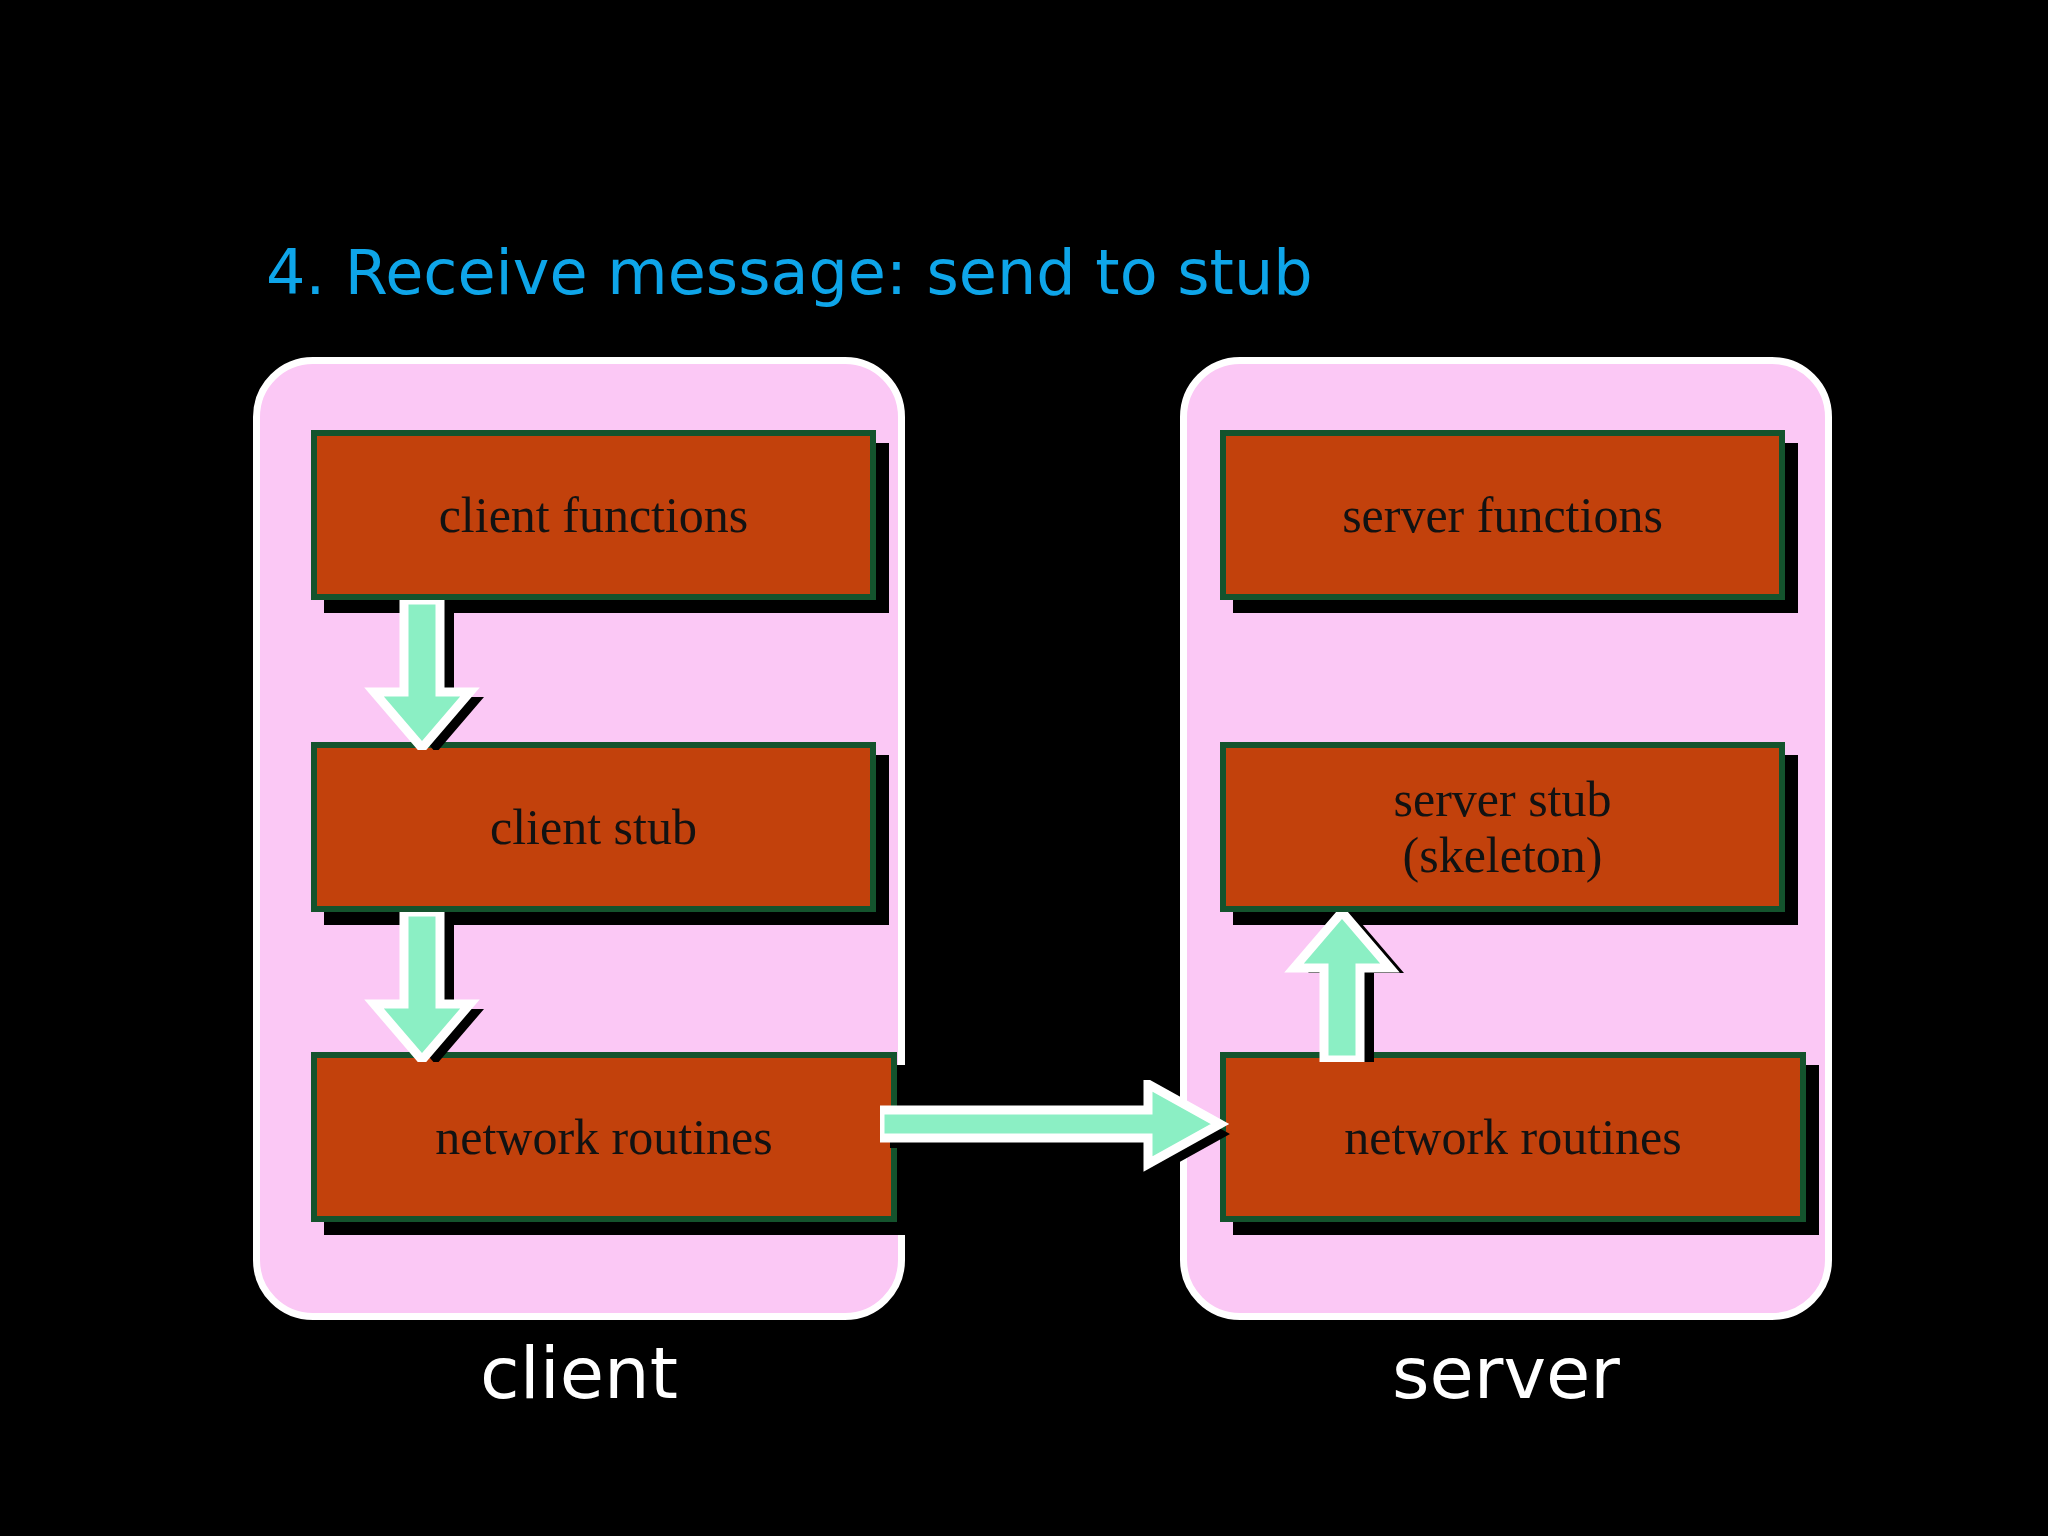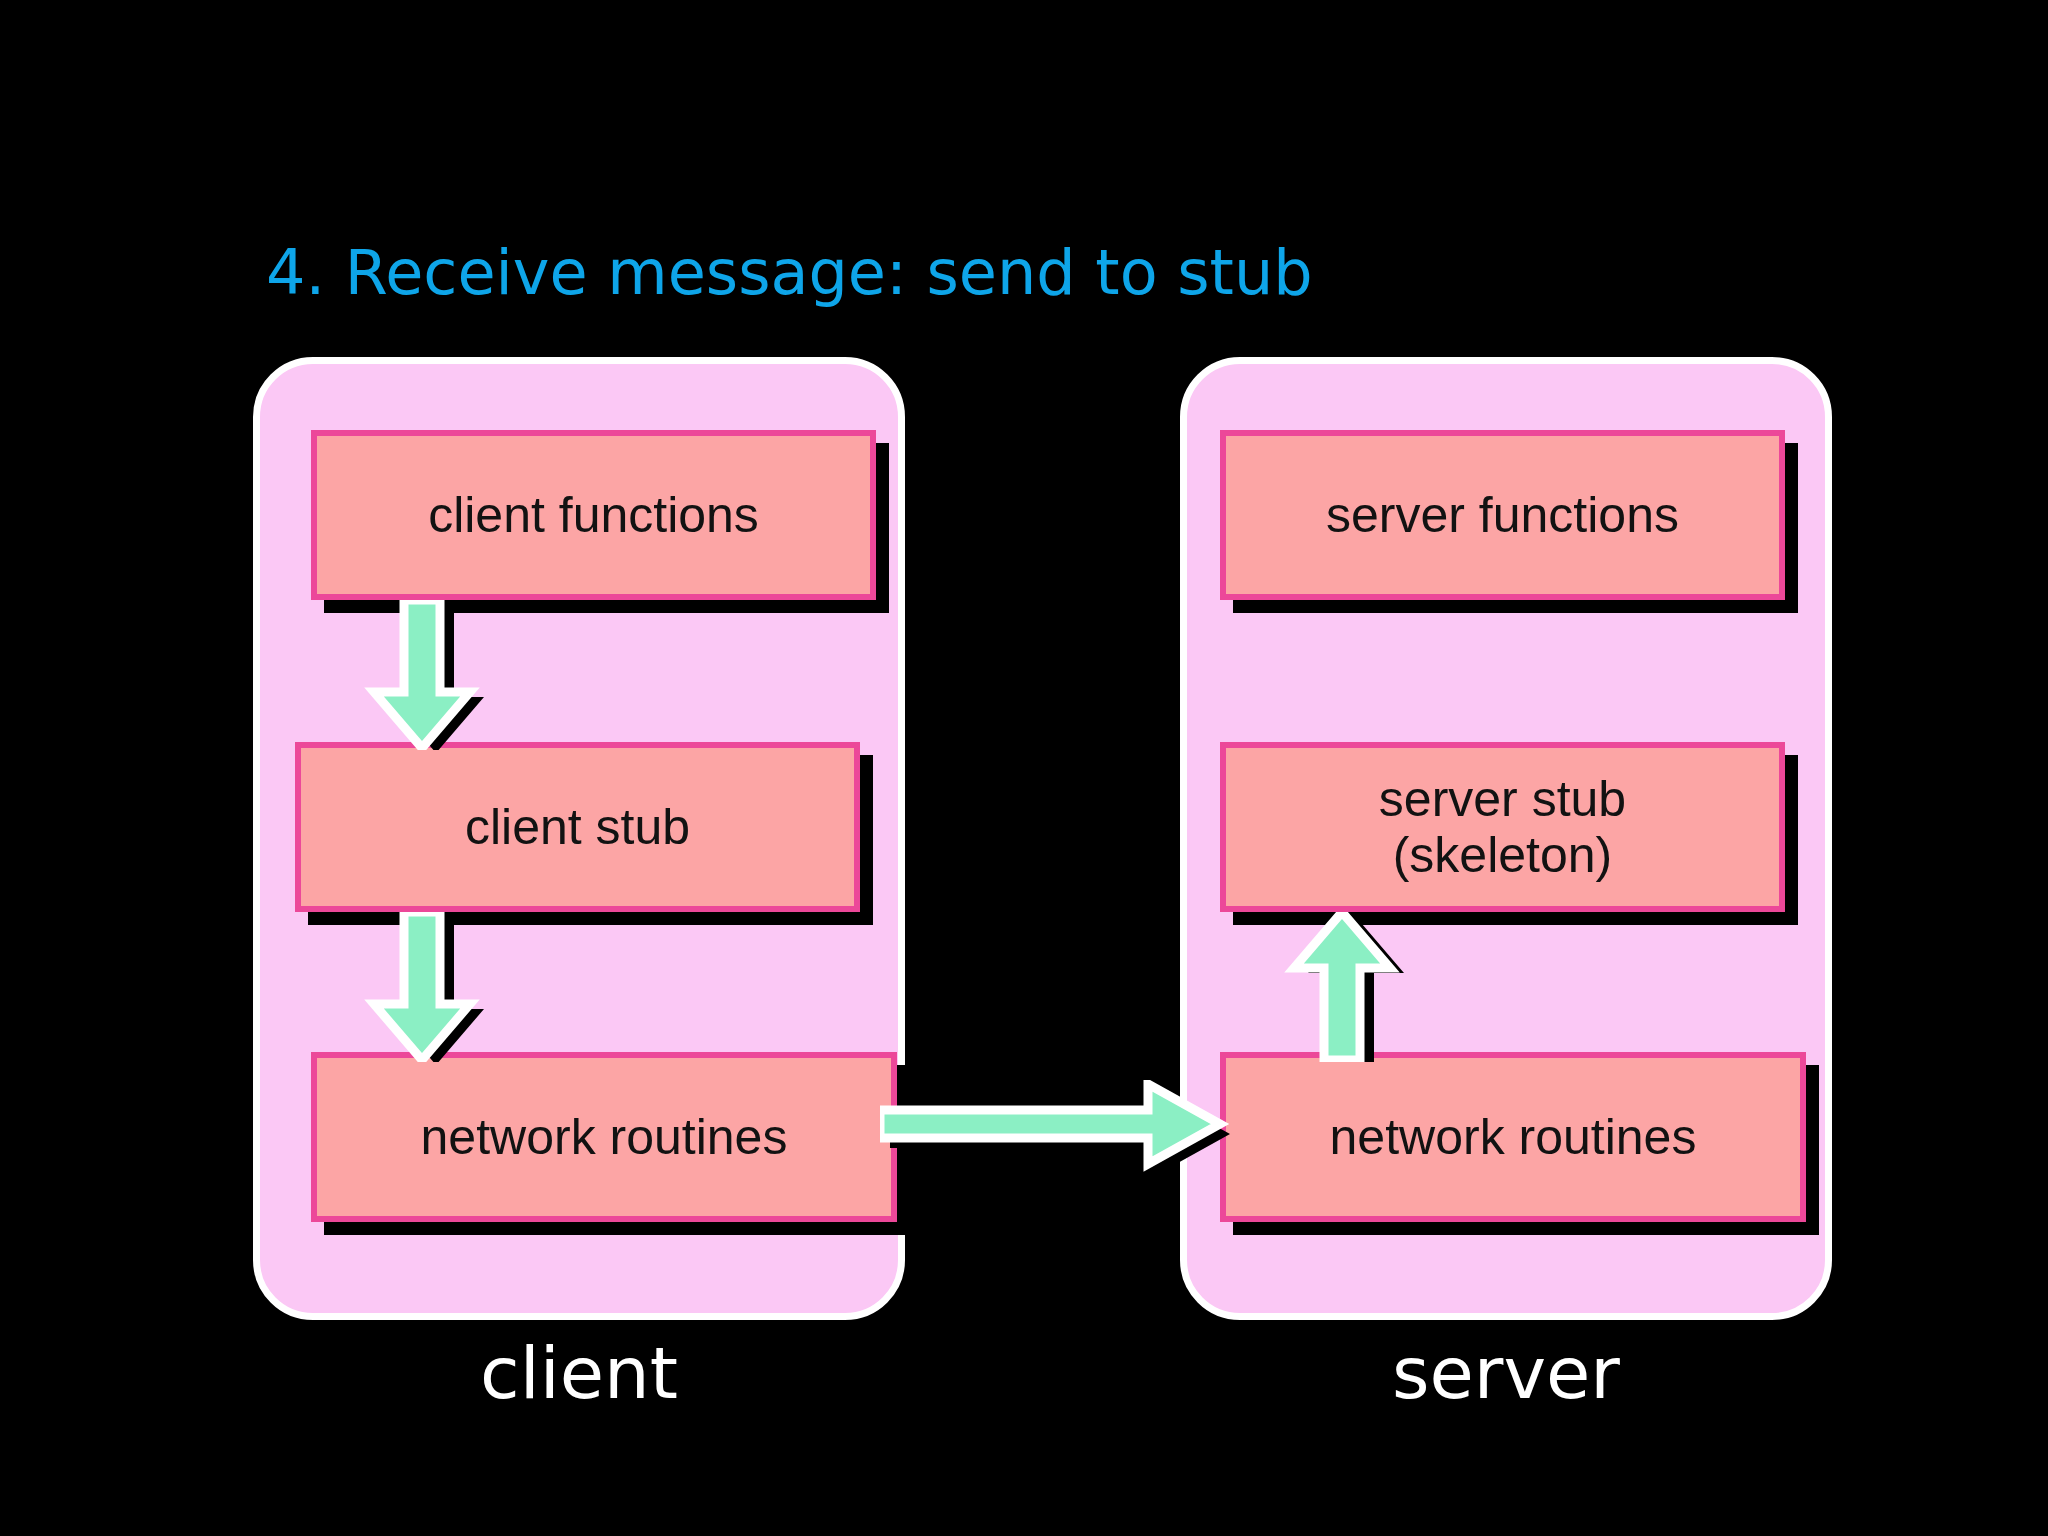--- a/index.html
+++ b/index.html
@@ -48,38 +48,38 @@
     border: 7px solid #FFFFFF;
     border-radius: 60px;
     box-sizing: border-box;
   }
   #panel-client { left: 253px; top: 357px; width: 652px; height: 963px; }
   #panel-server { left: 1180px; top: 357px; width: 652px; height: 963px; }
 
   
   .ybox {
     position: absolute;
-    background: #fca5a5;
-    border: 6px solid #ec4899;
+    background: #c2410c;
+    border: 6px solid #14532d;
     box-sizing: border-box;
     box-shadow: 13px 13px 0 0 #000000;
     display: flex;
     align-items: center;
     justify-content: center;
     text-align: center;
     color: #121212;
-    font-family: Liberation Sans, sans-serif;
+    font-family: Liberation Serif, serif;
     font-size: 50px;
     line-height: 1.12;
     white-space: pre-line;
   }
 
   
   #box-client-functions { left: 311px; top: 430px;  width: 565px; height: 170px; }
-  #box-client-stub      { left: 295px; top: 742px;  width: 565px; height: 170px; }
+  #box-client-stub      { left: 311px; top: 742px;  width: 565px; height: 170px; }
   #box-client-network   { left: 311px; top: 1052px; width: 586px; height: 170px; }
 
   
   #box-server-functions { left: 1220px; top: 430px;  width: 565px; height: 170px; }
   #box-server-stub      { left: 1220px; top: 742px;  width: 565px; height: 170px; }
   #box-server-network   { left: 1220px; top: 1052px; width: 586px; height: 170px; }
 
   
   .arrow { position: absolute; }
   #arrow-cf-cs { left: 360px; top: 600px;  width: 130px; height: 150px; }

